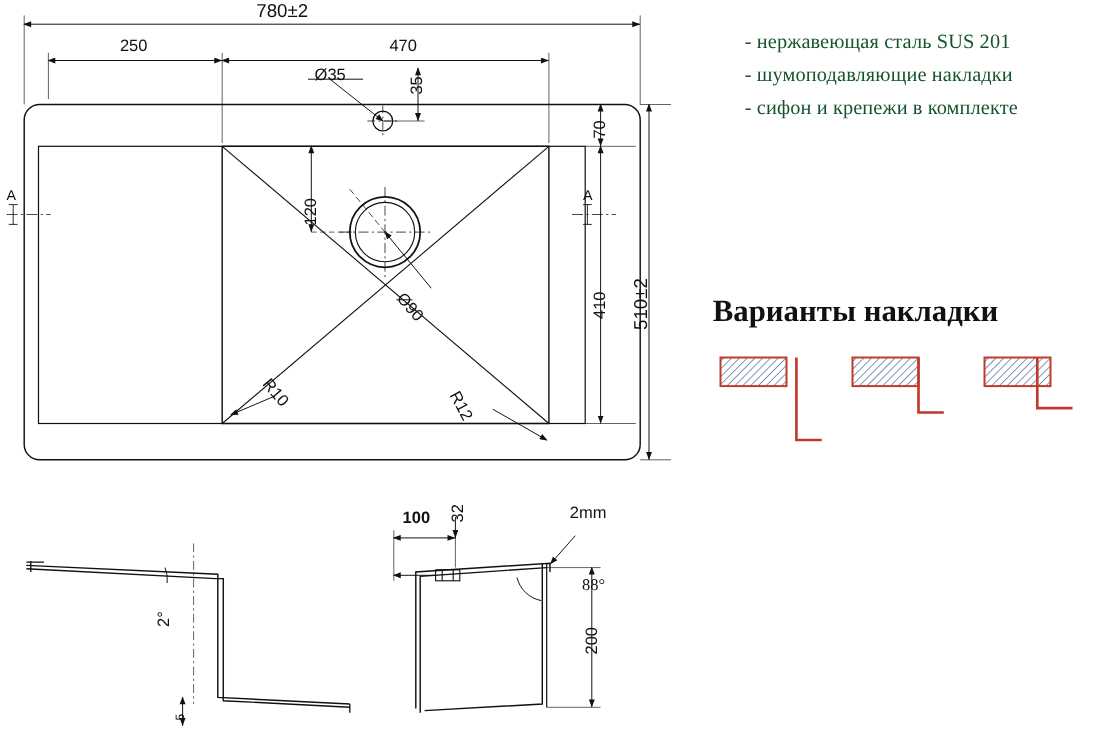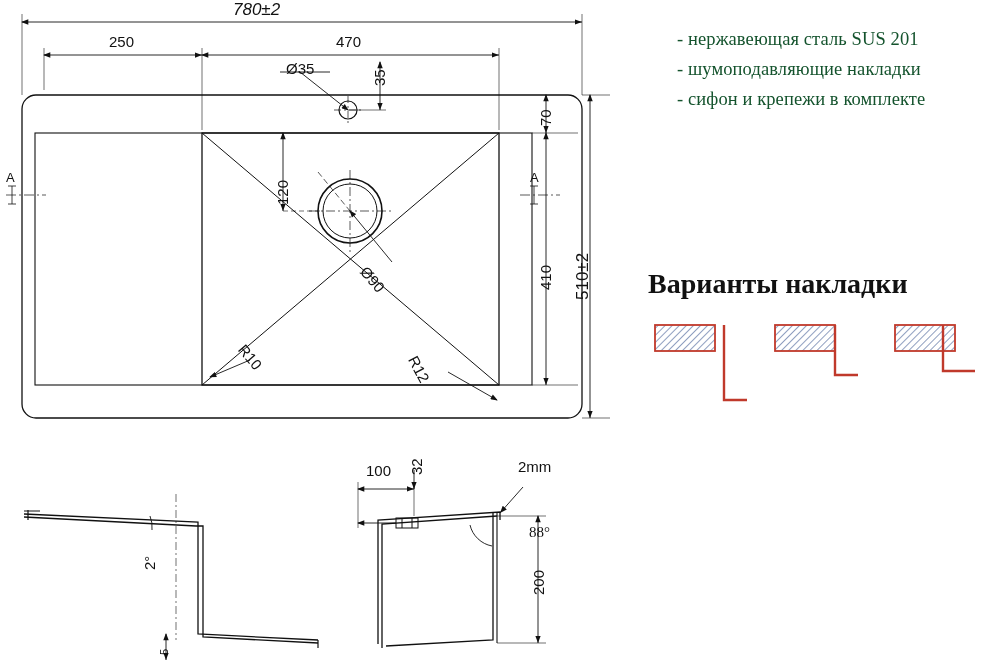--- a/index.html
+++ b/index.html
@@ -203,36 +203,36 @@
   </svg>
 
   <div class="spec-list">
     <div>- нержавеющая сталь SUS 201</div>
     <div>- шумоподавляющие накладки</div>
     <div>- сифон и крепежи в комплекте</div>
   </div>
 
   <div class="variants-title">Варианты накладки</div>
 
-  <div class="dim-label" style="left:233px; top:0px; font-size:17px;font-style:italic;">780±2</div>
+  <div class="dim-label" style="left:233px; top:0px; font-size:17px;">780±2</div>
   <div class="dim-label" style="left:109px; top:33px;">250</div>
-  <div class="dim-label" style="left:336px; top:33px;">470</div>
+  <div class="dim-label" style="left:354px; top:33px;">470</div>
   <div class="dim-label rot90" style="left:573px; top:300px; font-size:17px;">510±2</div>
   <div class="dim-label rot90" style="left:537px; top:290px;">410</div>
   <div class="dim-label rot90" style="left:537px; top:126px;">70</div>
   <div class="dim-label" style="left:286px; top:60px;">Ø35</div>
   <div class="dim-label rot90" style="left:371px; top:86px;">35</div>
   <div class="dim-label rot90" style="left:274px; top:205px;">120</div>
   <div class="dim-label rot-diag3" style="left:370px; top:263px;">Ø90</div>
   <div class="dim-label rot-diag3" style="left:248px; top:341px;">R10</div>
   <div class="dim-label rot-diag4" style="left:420px; top:353px;">R12</div>
   <div class="dim-label small" style="left:6px; top:170px;">A</div>
   <div class="dim-label small" style="left:530px; top:170px;">A</div>
 
-  <div class="dim-label" style="left:366px; top:462px;">100</div>
+  <div class="dim-label" style="left:366px; top:462px;font-weight:bold;">100</div>
   <div class="dim-label rot90" style="left:408px; top:475px;">32</div>
   <div class="dim-label" style="left:518px; top:458px;text-align:center;">2mm</div>
   <div class="dim-label rot90" style="left:141px; top:570px;">2°</div>
   <div class="dim-label" style="left:529px; top:524px;font-family:Liberation Serif, serif;">88°</div>
   <div class="dim-label rot90" style="left:530px; top:595px;">200</div>
   <div class="dim-label tiny rot90" style="left:158px; top:655px;">5</div>
 
 </div>
 
 </body></html>

